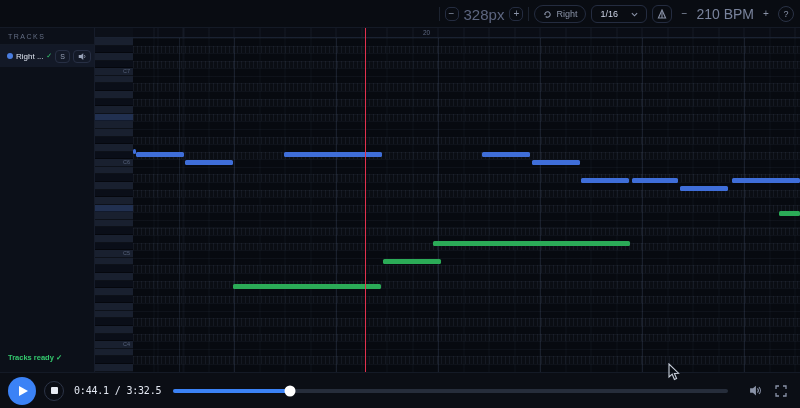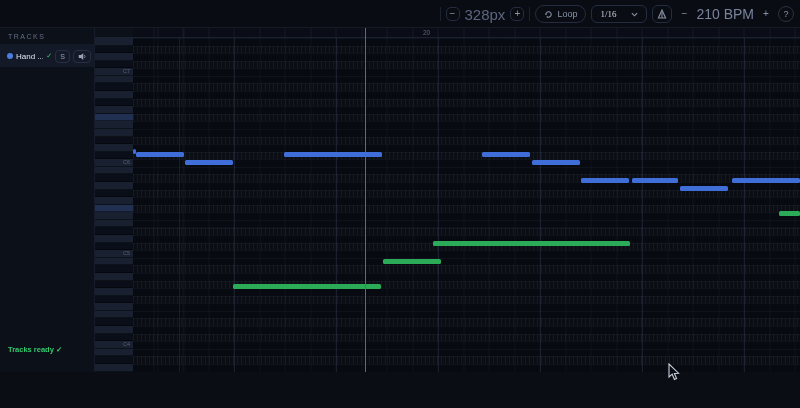--- a/index.html
+++ b/index.html
@@ -32,40 +32,40 @@
   .tb-right { position:absolute; right:6px; top:0; height:28px; display:flex; align-items:center; gap:5px; }
   .sq-btn { width:14px; height:14px; display:flex; align-items:center; justify-content:center;
     border:1px solid #242c40; border-radius:5px; color:#8a93a8; font-size:10px; line-height:1;
     background:transparent; cursor:pointer; }
   .tb-label { font-size:15px; color:#5d6680; }
   .tb-sep { width:1px; height:14px; background:#1c2330; }
   .pill-btn { display:flex; align-items:center; gap:4px; height:18px; padding:0 8px;
     border:1px solid #242c40; border-radius:9px; font-size:9px; color:#8a93a8; cursor:pointer; }
   .select-btn { display:flex; align-items:center; justify-content:space-between; gap:10px;
     height:18px; padding:0 8px; width:56px; border:1px solid #242c40; border-radius:6px;
-    font-size:9px; color:#cdd4e6; cursor:pointer;font-family:Liberation Serif, serif; }
+    font-size:9px; color:#cdd4e6; cursor:pointer; }
   .icon-btn { width:20px; height:18px; display:flex; align-items:center; justify-content:center;
     border:1px solid #242c40; border-radius:6px; color:#8a93a8; cursor:pointer; }
   .round-btn { width:16px; height:16px; border:1px solid #2a3245; border-radius:50%;
     display:flex; align-items:center; justify-content:center; font-size:9px; color:#8a93a8; cursor:pointer; }
   .bpm-text { font-size:14px; color:#79839c; }
 
   
   .sidebar { position:absolute; left:0; top:28px; width:95px; height:344px;
     background:#0c1019; border-right:1px solid #161c2a; z-index:20; }
   .tracks-header { font-size:7px; letter-spacing:1.5px; color:#646e84; padding:5px 8px 4px 8px;
     border-bottom:1px solid #141a26; }
   .track-row { height:22px; display:flex; align-items:center; gap:3px; padding:0 3px 0 7px; }
   .track-row.selected { background:#131927; }
   .trk-dot { width:6px; height:6px; border-radius:50%; flex:none; }
   .trk-name { font-size:8px; color:#dfe5f1; white-space:nowrap; overflow:hidden; flex:1; }
   .trk-check { font-size:7px; color:#34c96e; flex:none; }
   .mini-btn { flex:none; width:15px; height:13px; border:1px solid #272f44; border-radius:4px;
     display:flex; align-items:center; justify-content:center; font-size:7px; color:#97a1b6; cursor:pointer; }
-  .sb-bottom { position:absolute; left:0; right:0; bottom:12px;margin-top:14px; }
+  .sb-bottom { position:absolute; left:0; right:0; bottom:4px;margin-top:14px; }
   .status-line { font-size:7.5px; font-weight:bold; color:#34c96e; padding:5px 8px 6px 8px; }
   .sel-track { border-top:1px solid #1a2232; padding:5px 7px 6px 7px; }
   .sel-track-name { font-size:8.5px; font-weight:bold; color:#eef2fa; margin-bottom:5px; }
   .slider-row { display:flex; align-items:center; gap:4px; height:13px; }
   .slider-label { font-size:6.5px; color:#6b7488; width:13px; flex:none; }
   .slider-val { font-size:6.5px; color:#6b7488; width:16px; text-align:right; flex:none; }
   .hslider { position:relative; flex:1; height:3px; border-radius:2px; background:#cfd5e2; }
   .hslider .fill { position:absolute; left:0; top:0; bottom:0; background:#3b78f0; border-radius:2px; }
   .hslider .thumb { position:absolute; top:50%; width:9px; height:9px; border-radius:50%;
     background:#3b78f0; transform:translate(-50%,-50%); box-shadow:0 0 0 1px #0c1019; cursor:pointer; }
@@ -133,21 +133,21 @@
       <div class="tb-sep"></div>
       <div class="sq-btn">−</div>
       <span class="tb-label">328px</span>
       <div class="sq-btn">+</div>
       <div class="tb-sep"></div>
       <div class="pill-btn">
         <svg width="9" height="9" viewBox="0 0 10 10">
           <path d="M2 5 a3 3 0 1 1 1 2.2" fill="none" stroke="#8a93a8" stroke-width="1.2"></path>
           <path d="M1.2 4.2 L2.2 5.8 L3.4 4.4 Z" fill="#8a93a8"></path>
         </svg>
-        <span>Loop</span>
+        <span>Right</span>
       </div>
       <div class="select-btn">
         <span>1/16</span>
         <svg width="7" height="5" viewBox="0 0 8 5">
           <polyline points="1,1 4,4 7,1" fill="none" stroke="#8a93a8" stroke-width="1.3"></polyline>
         </svg>
       </div>
       <div class="icon-btn">
         <svg width="10" height="10" viewBox="0 0 10 10">
           <path d="M5 1 L8.6 9 H1.4 Z" fill="none" stroke="#8a93a8" stroke-width="1.1"></path>
@@ -159,21 +159,21 @@
       <div class="sq-btn" style="border:none;">+</div>
       <div class="round-btn">?</div>
     </div>
   </div>
 
   <div class="sidebar">
     <div class="tracks-header">TRACKS</div>
 
     <div class="track-row selected">
       <span class="trk-dot" style="background:#4a7de0"></span>
-      <span class="trk-name">Hand ...</span>
+      <span class="trk-name">Right ...</span>
       <span class="trk-check">✓</span>
       <div class="mini-btn">S</div>
       <div class="mini-btn" style="width:18px">
         <svg width="9" height="9" viewBox="0 0 12 12">
           <polygon points="1,4 4,4 7,1.5 7,10.5 4,8 1,8" fill="#97a1b6"></polygon>
           <path d="M8.5 4 a3 3 0 0 1 0 4" fill="none" stroke="#97a1b6" stroke-width="1"></path>
         </svg>
       </div>
     </div>
 
@@ -275,17 +275,41 @@
         <div class="note" style="left: 547px; top: 148px; width: 48px; height: 5px; background: rgb(63, 110, 217);"></div>
         <div class="note" style="left: 599px; top: 140px; width: 68px; height: 5px; background: rgb(63, 110, 217);"></div>
         <div class="note" style="left: 646px; top: 173px; width: 21px; height: 5px; background: rgb(43, 171, 87);"></div>
         <div class="note" style="left: 300px; top: 203px; width: 197px; height: 5px; background: rgb(43, 171, 87);"></div>
         <div class="note" style="left: 250px; top: 221px; width: 58px; height: 5px; background: rgb(43, 171, 87);"></div>
         <div class="note" style="left: 100px; top: 246px; width: 148px; height: 5px; background: rgb(43, 171, 87);"></div>
       </div>
     <div class="playhead" id="playhead" style="left: 231.5px;"></div>
   </div>
 
+  <div class="transport">
+    <div class="play-btn">
+      <div class="play-tri"></div>
+    </div>
+    <div class="stop-btn">
+      <div class="stop-sq"></div>
+    </div>
+    <span class="time-text">0:44.1 / 3:32.5</span>
+    <div class="progress-wrap">
+      <div class="progress-fill" id="seek-fill" style="width: 21%;"></div>
+      <div class="progress-thumb" id="seek-thumb" style="left: 21%;"></div>
+    </div>
+    <div class="tr-icon-btn">
+      <svg width="13" height="13" viewBox="0 0 12 12">
+        <polygon points="1,4 3.6,4 6.4,1.5 6.4,10.5 3.6,8 1,8" fill="#8a93a8"></polygon>
+        <path d="M7.8 4 a3 3 0 0 1 0 4 M9.2 2.8 a4.6 4.6 0 0 1 0 6.4" fill="none" stroke="#8a93a8" stroke-width="1"></path>
+      </svg>
+    </div>
+    <div class="tr-icon-btn">
+      <svg width="12" height="12" viewBox="0 0 12 12">
+        <path d="M1 4 V1 H4 M8 1 H11 V4 M11 8 V11 H8 M4 11 H1 V8" fill="none" stroke="#8a93a8" stroke-width="1.3"></path>
+      </svg>
+    </div>
+  </div>
 
   <svg class="cursor" width="13" height="19" viewBox="0 0 13 19">
     <polygon points="1,1 1,14 4.2,11.2 6.4,16.5 8.6,15.5 6.4,10.4 10.5,10.2" fill="rgba(10,13,20,0.35)" stroke="#c9cfdb" stroke-width="1.1"></polygon>
   </svg>
 </div>
 
 </body></html>

